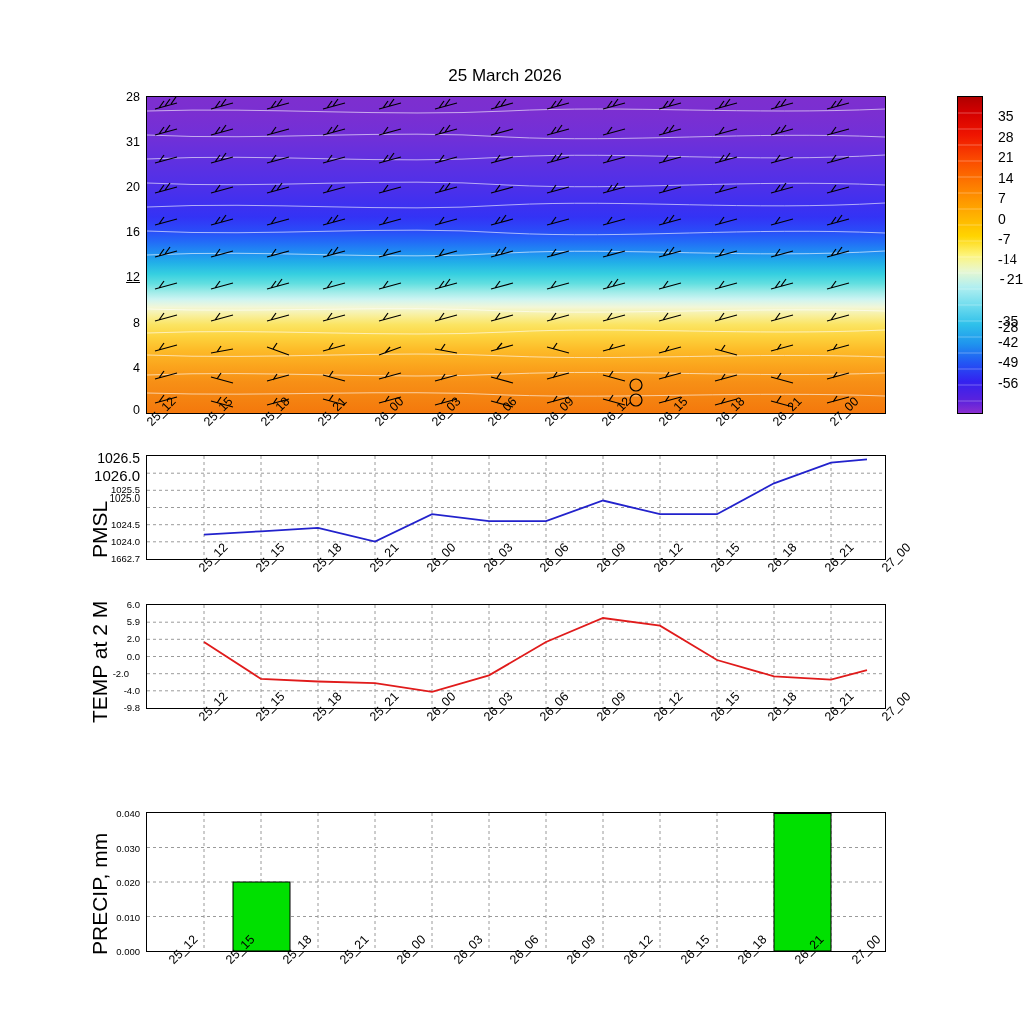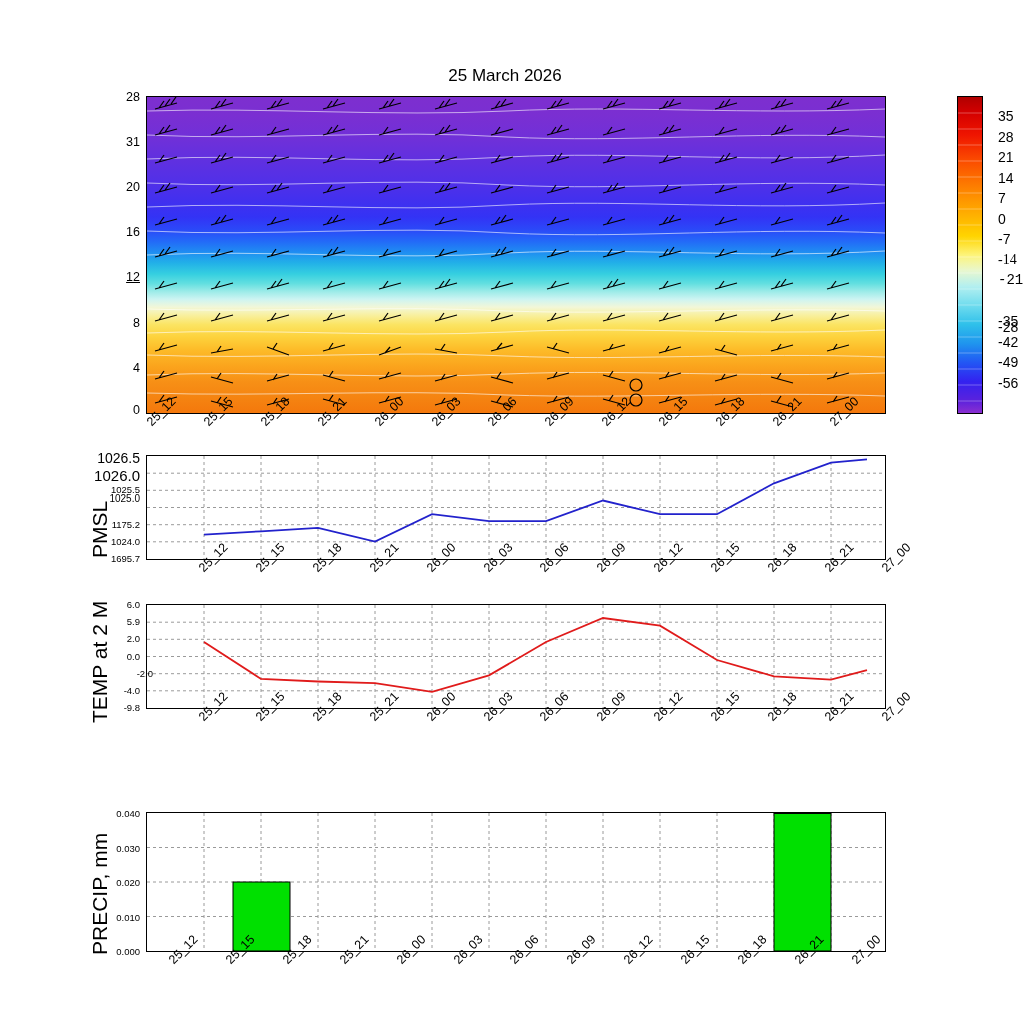--- a/index.html
+++ b/index.html
@@ -427,23 +427,23 @@
         <line x1="0" y1="85.8" x2="738" y2="85.8"></line>
       </g>
       <polyline fill="none" stroke="#2222cc" stroke-width="1.8" points="57,78.7 114,75.3 171,71.9 228,85.6 285,58.2 342,65.1 399,65.1 456,44.5 513,58.2 570,58.2 627,27.3 684,6.7 720,3.3"></polyline>
     </svg>
   </div>
   <div id="pmsl-yticks">
       <div class="ytick" style="left: 94px; width: 46px; top: 450px; font-size: 14px;">1026.5</div>
       <div class="ytick" style="left: 94px; width: 46px; top: 467.2px; font-size: 15px;">1026.0</div>
       <div class="ytick" style="left: 94px; width: 46px; top: 484.4px; font-size: 9.5px;">1025.5</div>
       <div class="ytick" style="left: 94px; width: 46px; top: 493px; font-size: 10px; text-align: right;">1025.0</div>
-      <div class="ytick" style="left: 94px; width: 46px; top: 518.8px; font-size: 9.5px;">1175.2</div>
+      <div class="ytick" style="left: 94px; width: 46px; top: 518.8px; font-size: 9.5px;">1024.5</div>
       <div class="ytick" style="left: 94px; width: 46px; top: 536px; font-size: 9.5px;">1024.0</div>
-      <div class="ytick" style="left: 94px; width: 46px; top: 553.2px; font-size: 9.5px;">1695.7</div>
+      <div class="ytick" style="left: 94px; width: 46px; top: 553.2px; font-size: 9.5px;">1662.7</div>
     </div>
   <div id="pmsl-xticks">
       <div class="tick-label" style="left: 196px; top: 565px;">25_12</div>
       <div class="tick-label" style="left: 252.9px; top: 565px;">25_15</div>
       <div class="tick-label" style="left: 309.8px; top: 565px;">25_18</div>
       <div class="tick-label" style="left: 366.7px; top: 565px;">25_21</div>
       <div class="tick-label" style="left: 423.6px; top: 565px;">26_00</div>
       <div class="tick-label" style="left: 480.5px; top: 565px;">26_03</div>
       <div class="tick-label" style="left: 537.4px; top: 565px;">26_06</div>
       <div class="tick-label" style="left: 594.3px; top: 565px;">26_09</div>
@@ -477,21 +477,21 @@
         <line x1="0" y1="85.8" x2="738" y2="85.8"></line>
       </g>
       <polyline fill="none" stroke="#e01b1b" stroke-width="1.8" points="57,37.0 114,73.9 171,76.5 228,78.2 285,86.8 342,70.4 399,37.0 456,13.0 513,20.7 570,55.0 627,71.3 684,74.7 720,65.2"></polyline>
     </svg>
   </div>
   <div id="temp-yticks">
       <div class="ytick" style="left: 94px; width: 46px; top: 599px; font-size: 9.5px;">6.0</div>
       <div class="ytick" style="left: 94px; width: 46px; top: 616.2px; font-size: 9.5px;">5.9</div>
       <div class="ytick" style="left: 94px; width: 46px; top: 633.4px; font-size: 9.5px;">2.0</div>
       <div class="ytick" style="left: 94px; width: 46px; top: 650.6px; font-size: 9.5px;">0.0</div>
-      <div class="ytick" style="left: 107px; width: 46px; top: 667.8px; font-size: 9.5px;">-2.0</div>
+      <div class="ytick" style="left: 83px; width: 46px; top: 667.8px; font-size: 9.5px;">-2.0</div>
       <div class="ytick" style="left: 94px; width: 46px; top: 685px; font-size: 9.5px;">-4.0</div>
       <div class="ytick" style="left: 94px; width: 46px; top: 702.2px; font-size: 9.5px;">-9.8</div>
     </div>
   <div id="temp-xticks">
       <div class="tick-label" style="left: 196px; top: 714px;">25_12</div>
       <div class="tick-label" style="left: 252.9px; top: 714px;">25_15</div>
       <div class="tick-label" style="left: 309.8px; top: 714px;">25_18</div>
       <div class="tick-label" style="left: 366.7px; top: 714px;">25_21</div>
       <div class="tick-label" style="left: 423.6px; top: 714px;">26_00</div>
       <div class="tick-label" style="left: 480.5px; top: 714px;">26_03</div>

